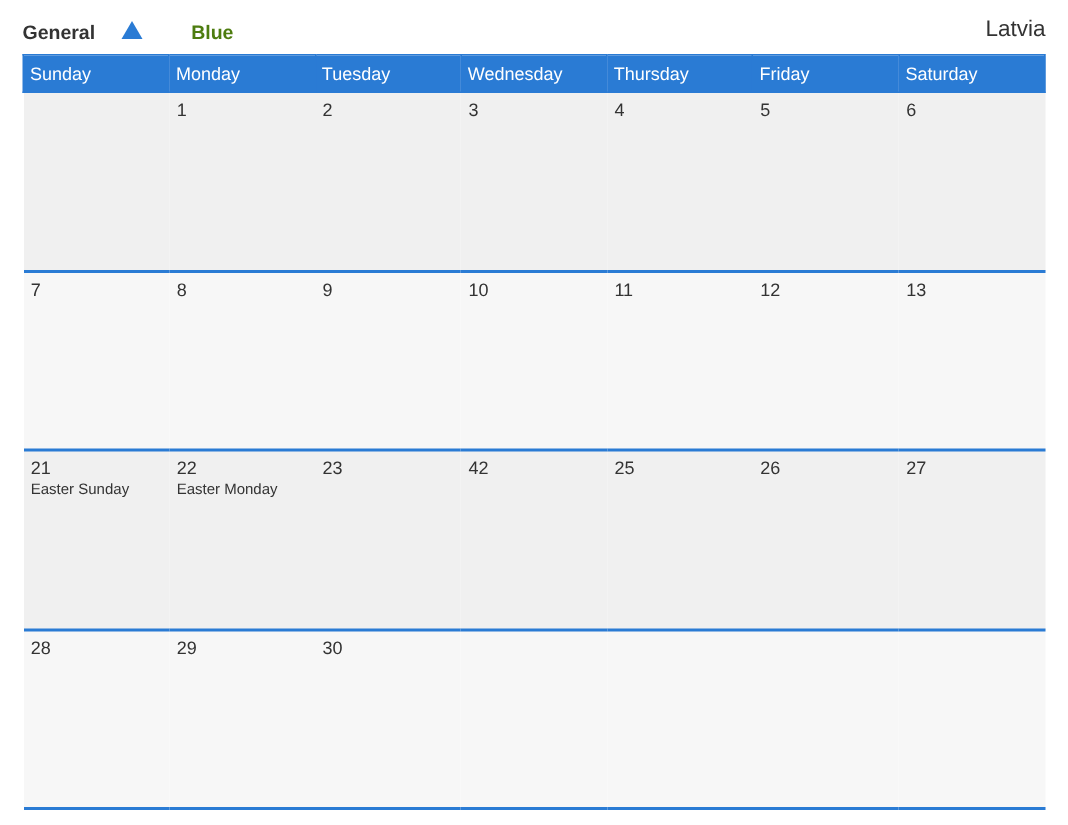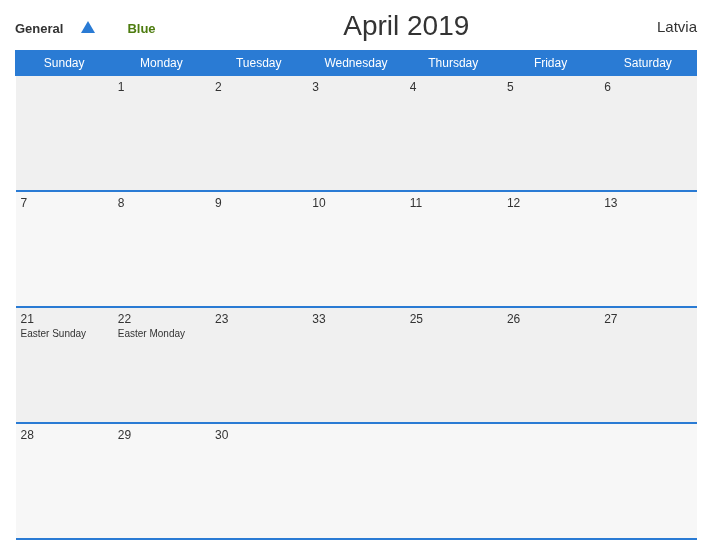--- a/index.html
+++ b/index.html
@@ -76,21 +76,21 @@
 
     .calendar thead tr {
       background-color: #2a7bd4;
     }
 
     .calendar thead th {
       color: #fff;
       font-size: 12px;
       font-weight: normal;
       padding: 5px 4px;
-      text-align: center;
+      text-align: left;
       border: 1px solid #2a7bd4;
       width: calc(100% / 7);
     }
 
     .calendar tbody tr {
       border-bottom: 2px solid #2a7bd4;
     }
 
     .calendar tbody td {
       vertical-align: top;
@@ -127,21 +127,20 @@
 </head>
 <body>
 
 <div class="header">
   <div class="logo">
     <span class="logo-general">General</span>
     <div class="logo-triangle"></div>
     <br>
     <span class="logo-blue">Blue</span>
   </div>
-  <div class="calendar-title">April 2019</div>
   <div class="country-name">Latvia</div>
 </div>
 
 <table class="calendar">
   <thead>
     <tr>
     <th>Sunday</th>
         <th>Monday</th>
         <th>Tuesday</th>
         <th>Wednesday</th>
@@ -201,21 +200,21 @@
           <span class="holiday">Easter Sunday</span>
         </td>
         <td>
           <span class="day-number">22</span>
           <span class="holiday">Easter Monday</span>
         </td>
         <td>
           <span class="day-number">23</span>
         </td>
         <td>
-          <span class="day-number">33</span>
+          <span class="day-number">42</span>
         </td>
         <td>
           <span class="day-number">25</span>
         </td>
         <td>
           <span class="day-number">26</span>
         </td>
         <td>
           <span class="day-number">27</span>
         </td>

